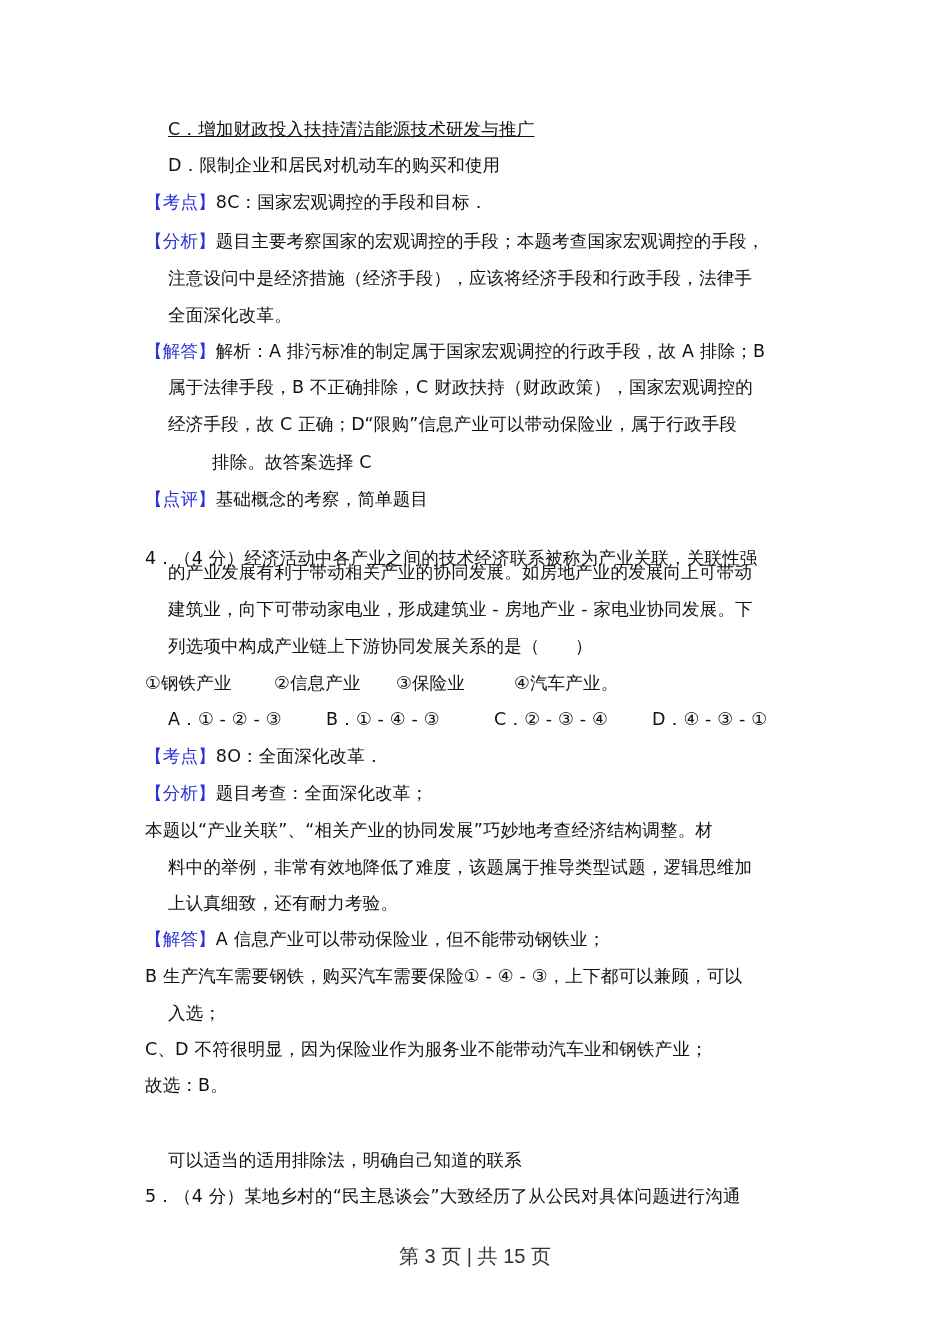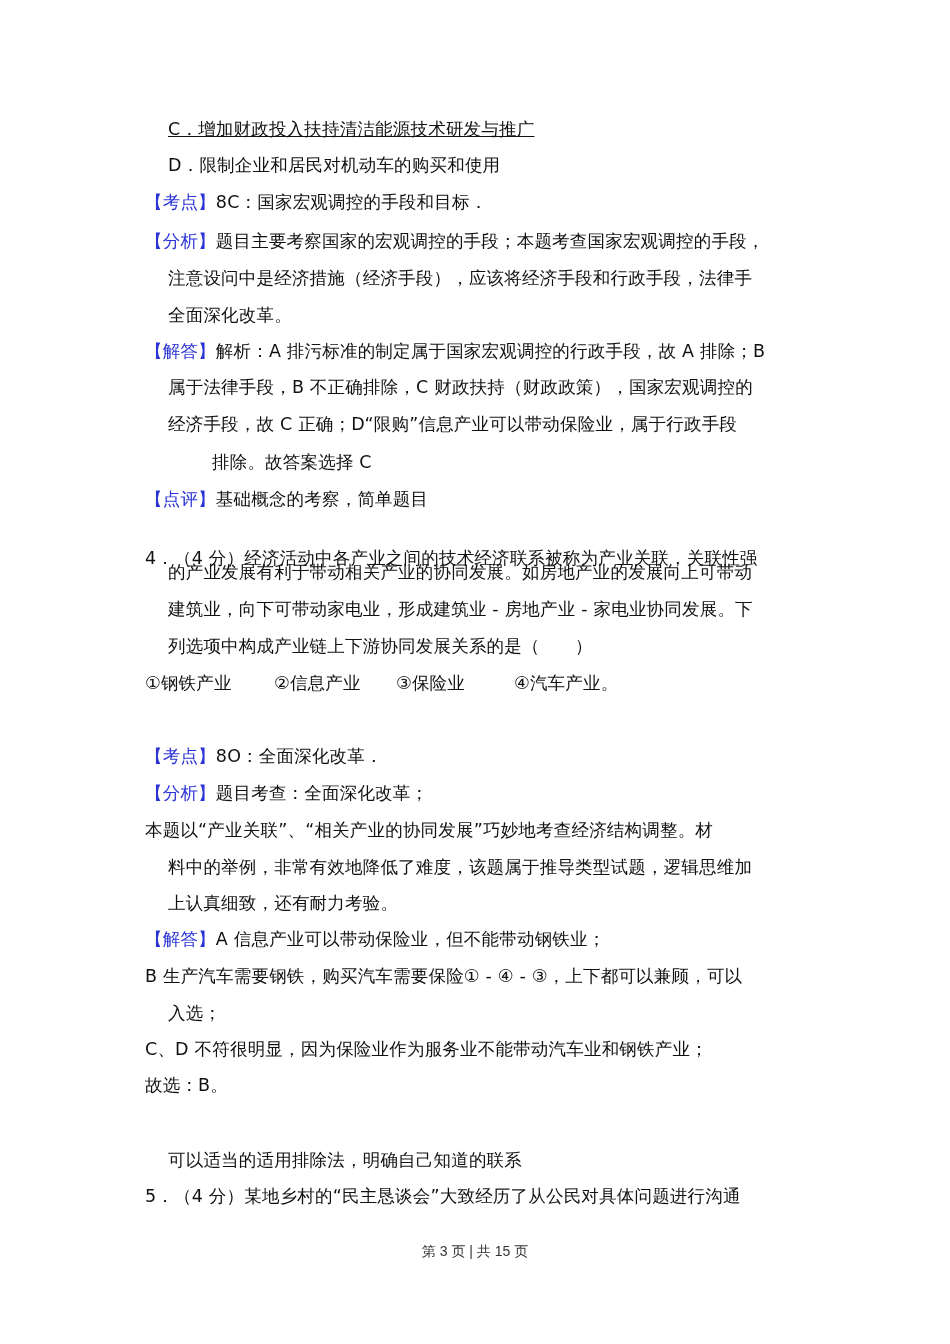--- a/index.html
+++ b/index.html
@@ -9,21 +9,21 @@
       color: #111111;
     }
     .page { position: absolute; left: 0; top: 0; width: 950px; height: 1344px; }
     .line {
       position: absolute; font-size: 17.5px; line-height: 24px; white-space: nowrap;
       letter-spacing: 0.2px;
     }
     .tag { color: #2b33d6; }
     .footer {
       position: absolute; top: 1243px; left: 0; width: 950px; text-align: center;
-      font-size: 14px; color: #333333; font-family: "Liberation Sans", "DejaVu Sans", sans-serif;
+      font-size: 20px; color: #333333; font-family: "Liberation Sans", "DejaVu Sans", sans-serif;
     }
     .opt { display: inline-block; }
   </style>
 </head>
 <body>
 
 <div class="page">
 
   <div class="line" style="left:168px; top:117px;text-decoration:underline;">
     <span>C．</span><span>增加财政投入扶持清洁能源技术研发与推广</span>
@@ -55,20 +55,23 @@
 
   <div class="line" style="left:145px; top:523px;margin-top:23px;">4．（4 分）经济活动中各产业之间的技术经济联系被称为产业关联，关联性强</div>
   <div class="line" style="left:168px; top:560px;">的产业发展有利于带动相关产业的协同发展。如房地产业的发展向上可带动</div>
   <div class="line" style="left:168px; top:597px;">建筑业，向下可带动家电业，形成建筑业 - 房地产业 - 家电业协同发展。下</div>
   <div class="line" style="left:168px; top:634px;">列选项中构成产业链上下游协同发展关系的是（　　）</div>
 
   <div class="line" style="left:145px; top:671px;">
     <span class="opt" style="width:129px;">①钢铁产业</span><span class="opt" style="width:122px;">②信息产业</span><span class="opt" style="width:118px;">③保险业</span><span class="opt">④汽车产业。</span>
   </div>
 
+  <div class="line" style="left:168px; top:707px;">
+    <span class="opt" style="width:158px;"><span>A．</span><span>① - ② - ③</span></span><span class="opt" style="width:168px;"><span>B．</span><span>① - ④ - ③</span></span><span class="opt" style="width:158px;"><span>C．</span><span>② - ③ - ④</span></span><span class="opt"><span>D．</span><span>④ - ③ - ①</span></span>
+  </div>
 
   <div class="line" style="left:145px; top:744px;">
     <span class="tag">【考点】</span><span>8O：全面深化改革．</span>
   </div>
   <div class="line" style="left:145px; top:781px;">
     <span class="tag">【分析】</span><span>题目考查：全面深化改革；</span>
   </div>
 
   <div class="line" style="left:145px; top:818px;">本题以“产业关联”、“相关产业的协同发展”巧妙地考查经济结构调整。材</div>
   <div class="line" style="left:168px; top:855px;">料中的举例，非常有效地降低了难度，该题属于推导类型试题，逻辑思维加</div>

